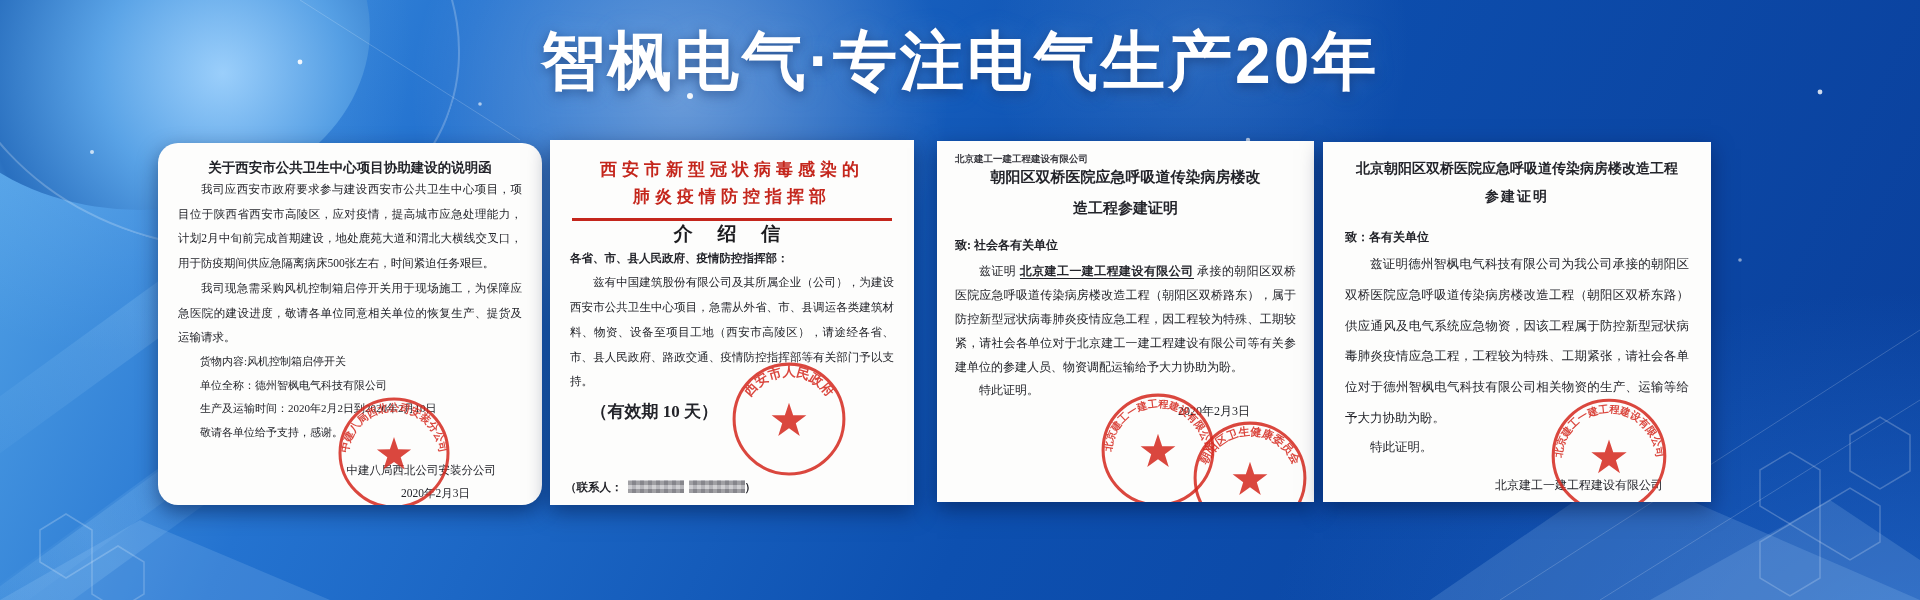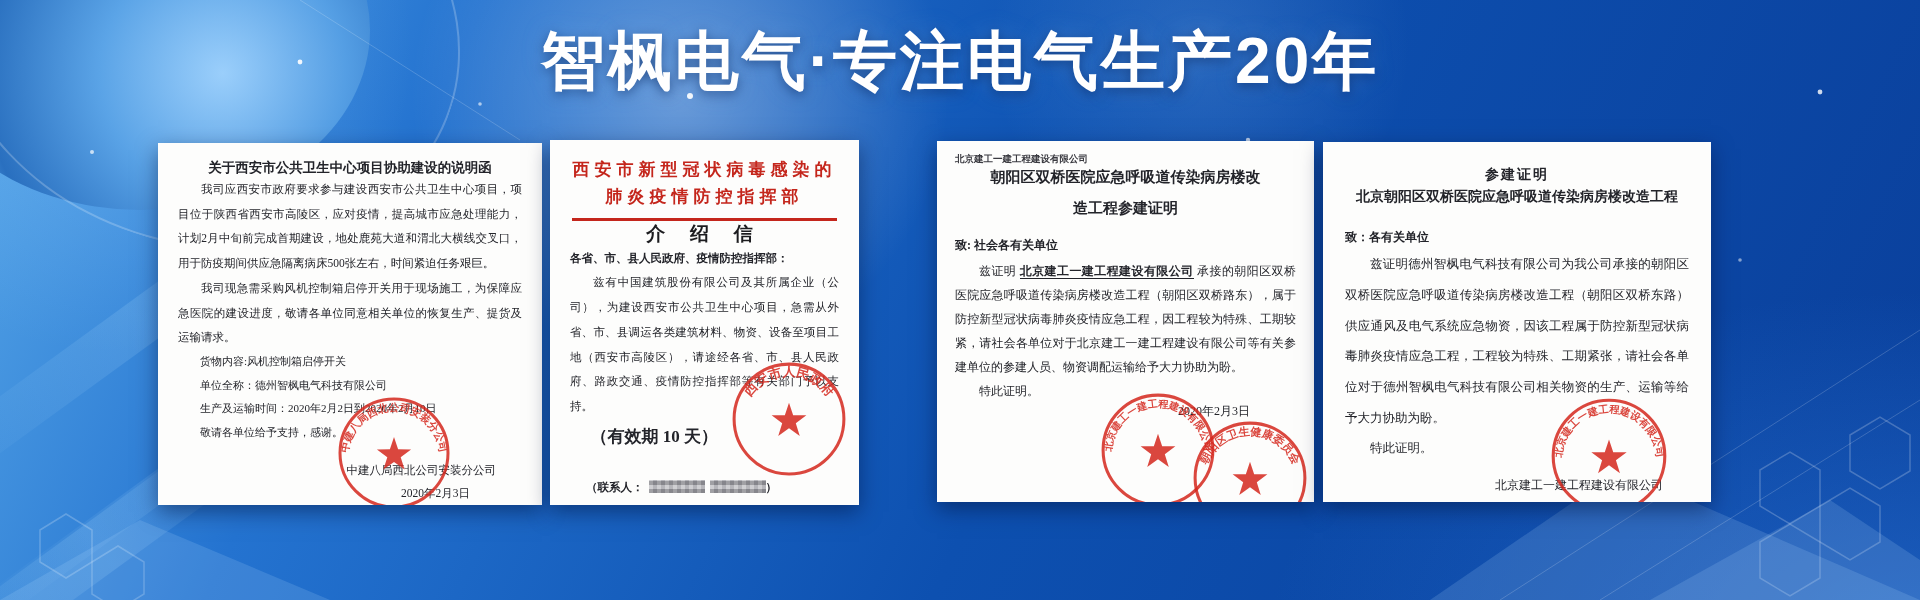--- a/index.html
+++ b/index.html
@@ -32,50 +32,50 @@
     position:absolute; left:0; top:18px; width:100%; margin:0;
     text-align:center; color:#ffffff; font-size:64px; font-weight:900; letter-spacing:3px;
     text-shadow:0 3px 12px rgba(0,25,80,.55), 0 0 22px rgba(120,190,255,.35);
     white-space:nowrap;
   }
   .doc{
     position:absolute; background:#fdfdfc; overflow:hidden;
     box-shadow:0 7px 20px rgba(0,18,60,.5);
     font-family:"Liberation Serif","DejaVu Serif",serif; color:#23242a;
   }
-  .doc1{left:158px; top:143px; width:384px; height:362px; padding:16px 20px; box-sizing:border-box;}
-  .doc2{left:550px; top:140px; width:309px; height:365px; padding:16px 20px; box-sizing:border-box;}
+  .doc1{left:158px; top:143px; width:384px; height:362px; padding:16px 20px; box-sizing:border-box;border-radius:20px;}
+  .doc2{left:550px; top:140px; width:364px; height:365px; padding:16px 20px; box-sizing:border-box;}
   .doc3{left:937px; top:141px; width:377px; height:361px; padding:12px 18px; box-sizing:border-box;}
   .doc4{left:1323px; top:142px; width:388px; height:360px; padding:16px 22px; box-sizing:border-box;}
   .doc p{margin:0;}
   .doc-title-sm{font-size:13.5px; font-weight:bold; text-align:center; margin:4px 0 10px;}
   .body-text{font-size:11.5px; line-height:2.15; text-align:justify; text-indent:2em;}
   .item-line{font-size:11px; line-height:2.15; padding-left:2em;}
   .sig-block{margin-top:14px; text-align:right; font-size:11.5px; line-height:2.0;}
   .sig-block .sig-line{padding-right:26px;}
   .sig-block .sig-date{padding-right:52px;}
   .red-head{color:#c4261c; font-size:17px; font-weight:bold; letter-spacing:5px; text-align:center; line-height:1.6; margin:0;}
   .red-rule{height:3px; background:#c4261c; margin:8px 2px 0;}
   .letter-title{font-size:19px; font-weight:bold; text-align:center; letter-spacing:10px; margin:16px 0 10px; color:#1c1c1f;}
   .salutation{font-size:11.5px; font-weight:bold; line-height:2.0;}
   .validity{font-size:17px; line-height:2.1; padding-left:1.2em; font-weight:bold;}
-  .contact-line{position:absolute; left:36px; bottom:10px; font-size:11.5px; font-weight:bold;}
+  .contact-line{position:absolute; left:15px; bottom:10px; font-size:11.5px; font-weight:bold;}
   .mosaic{
     display:inline-block; width:56px; height:13px; vertical-align:-2px; margin-left:5px;
     background:
       repeating-linear-gradient(0deg, rgba(110,110,115,.45) 0 4px, rgba(215,215,218,.45) 4px 8px),
       repeating-linear-gradient(90deg,#c9c9cc 0 4px,#9a9aa0 4px 8px);
   }
   .doc3-header{font-size:9.5px; font-weight:bold; color:#3a3a40;}
   .cert-title{font-size:15px; font-weight:bold; text-align:center; line-height:1.55; margin:12px 0 0;}
   .cert-title2{font-size:14px;}
   .doc3 .salutation, .doc4 .salutation{font-size:12px; margin-top:12px;}
   .doc3 .body-text{font-size:12px; line-height:2.0; margin-top:2px;}
   .underline-co{border-bottom:1.5px solid #23242a; font-weight:bold;}
-  .closing{padding-left:2em; font-size:12px; line-height:2.0;}
+  .closing{padding-left:2em; font-size:12px; line-height:2.0;font-family:Liberation Mono, monospace;}
   .doc4 .body-text{font-size:12.5px; line-height:2.45;}
   .doc4 .closing{font-size:12.5px; line-height:2.4;}
   .date-only{text-align:right; padding-right:46px; font-size:12px; margin-top:44px;}
   .doc4 .sig-block{font-size:12px; margin-top:10px;}
   .stamp{position:absolute; opacity:.85;}
   .stamp text{font-family:"Liberation Serif","DejaVu Serif",serif;}
 </style>
 </head>
 <body>
 
@@ -190,22 +190,22 @@
         </defs>
       <circle cx="60" cy="60" r="54" fill="none" stroke="#d5281e" stroke-width="3"></circle>
       <text fill="#d5281e" font-size="11" font-weight="bold">
         <textPath href="#arc4" startOffset="50%" text-anchor="middle">朝阳区卫生健康委员会</textPath>
       </text>
       <path d="M60,44 L64.1,56.3 L77.1,56.4 L66.7,64.2 L70.6,76.6 L60,69 L49.4,76.6 L53.3,64.2 L42.9,56.4 L55.9,56.3 Z" fill="#d5281e"></path>
     </svg>
   </article>
 
   <article class="doc doc4">
+    <p class="cert-title cert-title2">北京朝阳区双桥医院应急呼吸道传染病房楼改造工程</p>
     <p class="cert-title cert-title2" style="margin-top:6px; letter-spacing:2px;">参建证明</p>
-    <p class="cert-title cert-title2">北京朝阳区双桥医院应急呼吸道传染病房楼改造工程</p>
     <p class="salutation" style="margin-top:18px;">致：各有关单位</p>
     <p class="body-text">兹证明德州智枫电气科技有限公司为我公司承接的朝阳区双桥医院应急呼吸道传染病房楼改造工程（朝阳区双桥东路）供应通风及电气系统应急物资，因该工程属于防控新型冠状病毒肺炎疫情应急工程，工程较为特殊、工期紧张，请社会各单位对于德州智枫电气科技有限公司相关物资的生产、运输等给予大力协助为盼。</p>
     <p class="closing">特此证明。</p>
     <div class="sig-block">
       <div class="sig-line">北京建工一建工程建设有限公司</div>
       <div class="sig-date">2020年2月3日</div>
     </div>
     <svg class="stamp" style="left:224px; top:252px;" width="124" height="124" viewBox="0 0 120 120">
       <defs>
           <path id="arc5" d="M 14,64 A 46,46 0 1 1 106,64" fill="none"></path>

